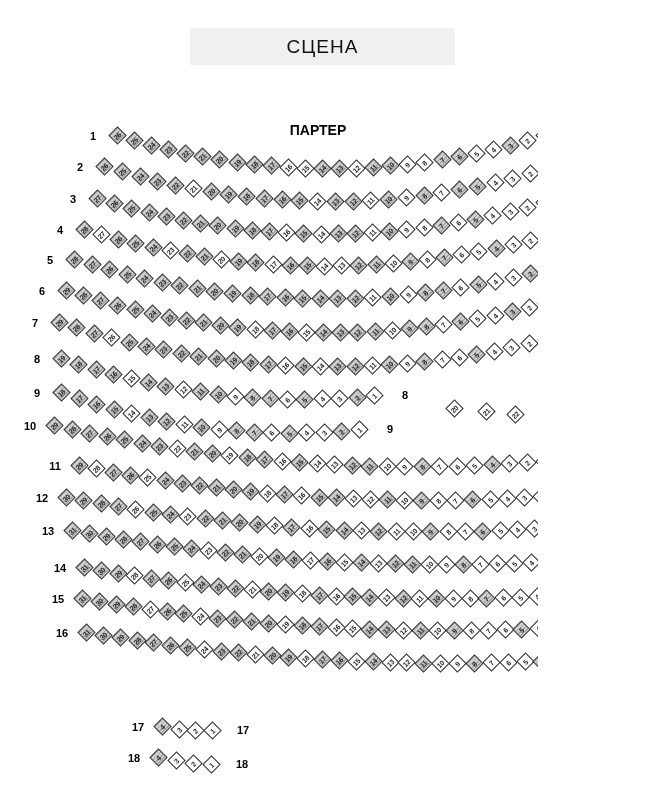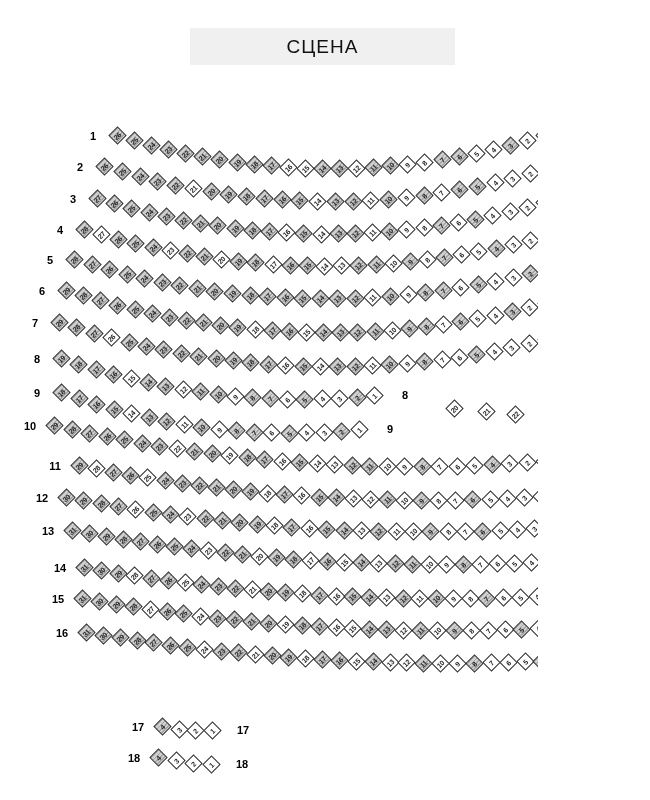--- a/index.html
+++ b/index.html
@@ -36,20 +36,21 @@
     font-weight:bold; font-size:11px; color:#000; white-space:nowrap;
   }
 </style>
 </head>
 <body>
 
 <div class="canvas">
   <div class="stage">
     <span>СЦЕНА</span>
   </div>
+  <div class="section-title">ПАРТЕР</div>
   <div class="seat-layer">
       <div class="seat taken" style="left: 111px; top: 129px;">
         <span class="num">26</span>
       </div>
       <div class="seat taken" style="left: 128px; top: 134px;">
         <span class="num">25</span>
       </div>
       <div class="seat taken" style="left: 145px; top: 139px;">
         <span class="num">24</span>
       </div>

